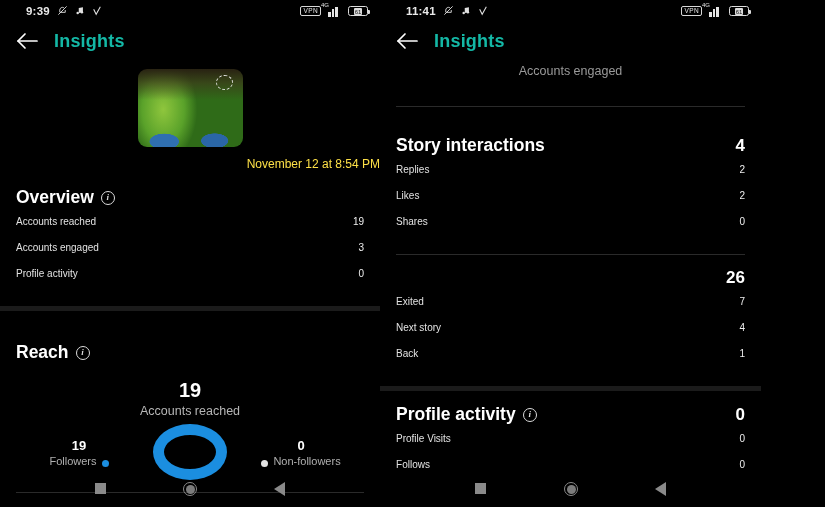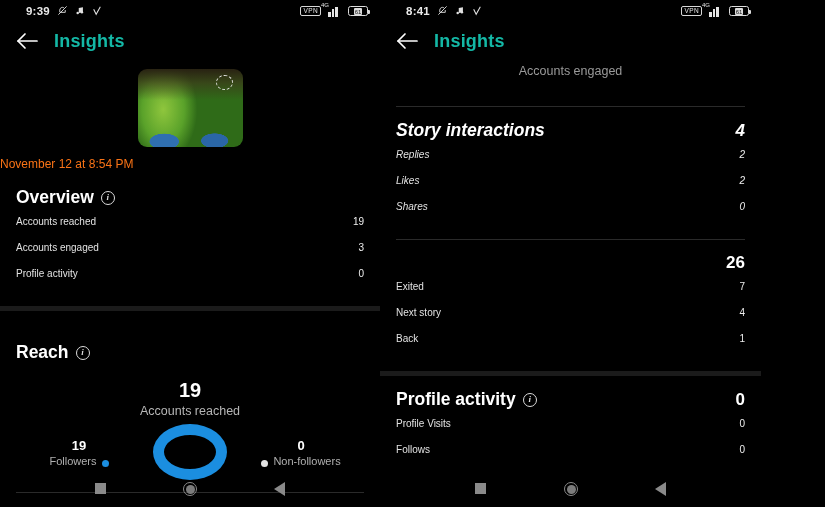--- a/index.html
+++ b/index.html
@@ -55,21 +55,21 @@
       linear-gradient(to bottom, rgba(40,30,18,.95) 0%, rgba(62,48,26,.6) 18%, rgba(0,0,0,0) 40%),
       radial-gradient(ellipse 34px 52px at 24% 52%, #8fc63d 0%, #5aa22a 62%, #2f6b18 100%),
       radial-gradient(ellipse 30px 50px at 63% 50%, #9ed13f 0%, #5ea92c 62%, #306d18 100%),
       radial-gradient(ellipse 22px 46px at 93% 52%, #86bf38 0%, #4f9726 70%, #2b631a 100%),
       linear-gradient(to bottom, #9aa4ab 0%, #8d979e 9%, #4b7a22 13%, #3c6b1c 45%, #3b3021 82%, #2e2418 100%);
   }
   .story-ring {
     position: absolute; top: 6px; right: 10px; width: 17px; height: 15px;
     border-radius: 50%; border: 1.6px dashed #f2f2f2; opacity: .92;
   }
-  .media-date { text-align: left; color: #f97316; font-size: 12px; margin-top: 10px; }
+  .media-date { text-align: right; color: #fde047; font-size: 12px; margin-top: 10px; }
 
   
   .section { padding: 0 16px; }
   .sec-title {
     display: flex; align-items: center; gap: 7px;
     font-size: 17.5px; font-weight: bold; color: #fff;
   }
   .sec-title .val { margin-left: auto; font-size: 17px; font-weight: bold; color: #fff; }
   .info-icon {
     width: 14px; height: 14px; border-radius: 50%; border: 1.3px solid #dcdcdc;
@@ -232,21 +232,21 @@
       <div class="nav-recents"></div>
       <div class="nav-home"></div>
       <div class="nav-back"></div>
     </div>
   </div>
 
   <div class="phone right">
 
     <div class="statusbar">
       <div class="sb-left">
-        <span class="sb-time">8:41</span>
+        <span class="sb-time">11:41</span>
         <span>
           <svg width="11" height="11" viewBox="0 0 24 24" fill="none" stroke="#e0e0e0" stroke-width="2">
             <path d="M6 16v-5a6 6 0 0 1 9-5"></path>
               <path d="M18 11v5H7"></path>
               <line x1="3" y1="21" x2="21" y2="3"></line>
           </svg>
         </span>
         <span>
           <svg width="10" height="11" viewBox="0 0 24 24" fill="#e0e0e0">
             <path d="M9 18V6l10-2v12"></path>
@@ -282,21 +282,21 @@
             <polyline points="10,2 3,9 10,16"></polyline>
         </svg>
       </div>
       <div class="appbar-title">Insights</div>
     </div>
 
     <div class="subtitle">Accounts engaged</div>
 
     <div class="divider-thin" style="margin-top:28px;"></div>
 
-    <div class="section" style="margin-top:13px;font-style:italic;">
+    <div class="section" style="margin-top:28px;">
       <div class="sec-title">
         <span>Story interactions</span>
         <span class="val">4</span>
       </div>
       <div style="margin-top:8px;">
         <div class="row">
           <span>Replies</span>
           <span class="rv">2</span>
         </div>
         <div class="row">

